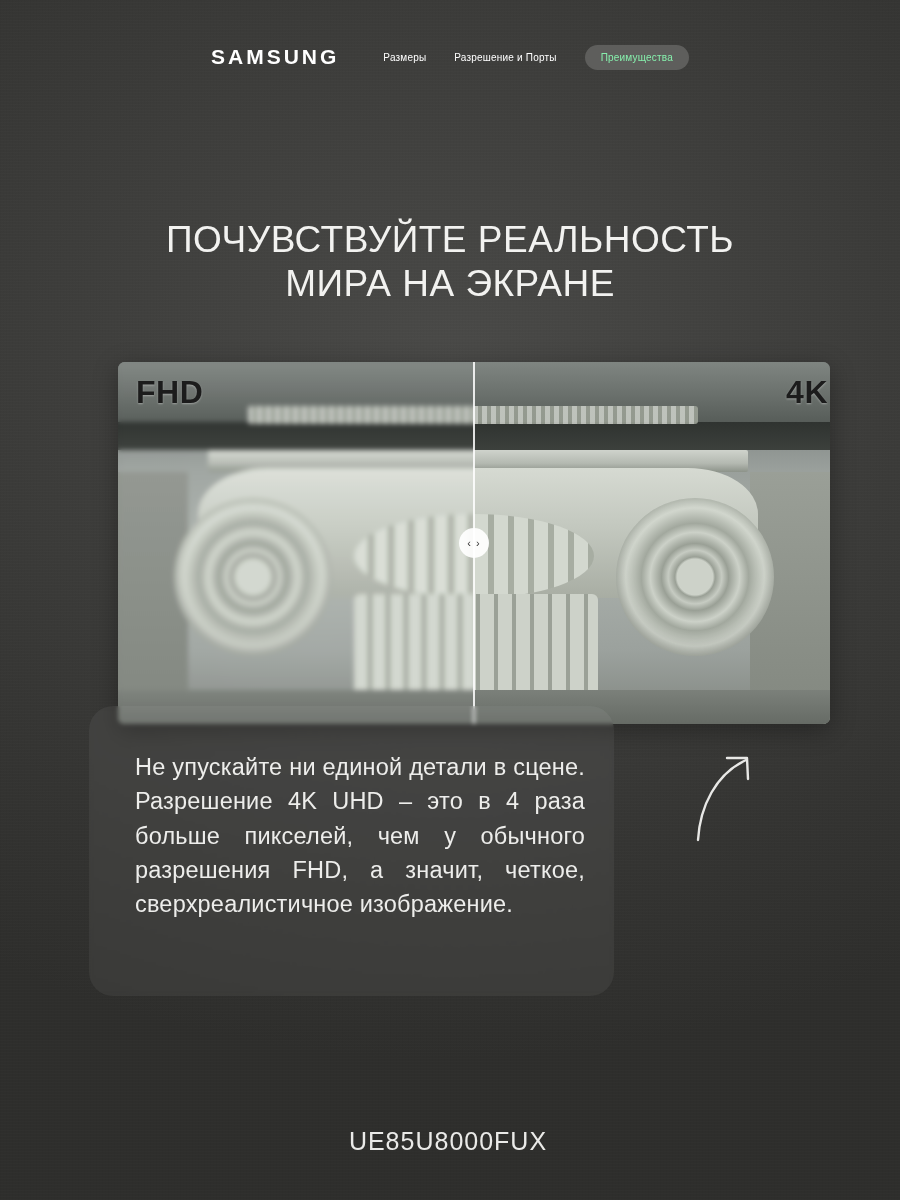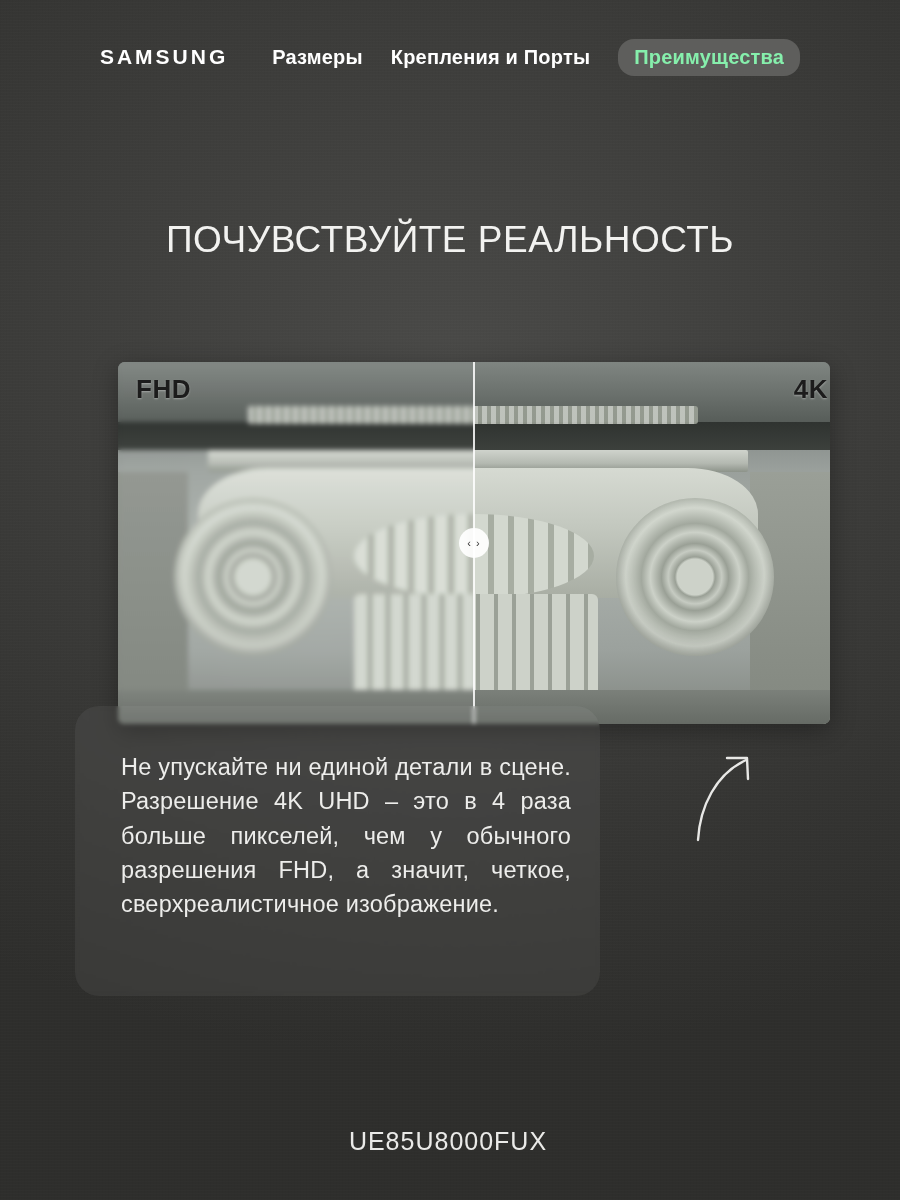--- a/index.html
+++ b/index.html
@@ -51,22 +51,22 @@
   .brand {
     color: #ffffff;
     font-weight: 700;
     font-size: 21px;
     letter-spacing: 3px;
     margin-right: 16px;
     font-family: "Liberation Sans", sans-serif;
   }
   .nav-item {
     color: #ffffff;
-    font-size: 20px;
-    font-weight: 700;
+    font-size: 10px;
+    font-weight: 400;
     letter-spacing: 0.2px;
     white-space: nowrap;
     cursor: pointer;
   }
   .nav-item.pill {
     background: #5e5e5c;
     border-radius: 16px;
     padding: 7px 16px;
     color: #86efac;
   }
@@ -214,33 +214,33 @@
     z-index: 5;
     cursor: ew-resize;
     font-size: 11px;
     color: #333;
     letter-spacing: 1px;
   }
   .badge {
     position: absolute;
     top: 12px;
     color: #1c1c1c;
-    font-size: 26px;
+    font-size: 32px;
     font-weight: 700;
     letter-spacing: 0.5px;
     z-index: 5;
     text-shadow: 0 1px 2px rgba(255,255,255,0.35);
   }
   .badge.l { left: 18px; }
   .badge.r { right: 2px; }
 
   
   .card {
     position: absolute;
-    left: 75px;
+    left: 89px;
     top: 706px;
     width: 525px;
     height: 290px;
     background: rgba(255,255,255,0.055);
     border-radius: 24px;
     z-index: 6;
     backdrop-filter: blur(2px);
   }
   .card-text {
     position: absolute;
@@ -279,26 +279,27 @@
   }
 </style>
 </head>
 <body>
 
 <div class="page">
 
   <div class="nav">
     <span class="brand">SAMSUNG</span>
     <span class="nav-item">Размеры</span>
-    <span class="nav-item">Крепления и Порты</span>
+    <span class="nav-item">Разрешение и Порты</span>
     <span class="nav-item pill">Преимущества</span>
   </div>
 
   <div class="headline">
     <span class="l1">ПОЧУВСТВУЙТЕ РЕАЛЬНОСТЬ</span>
+    <span class="l2">МИРА НА ЭКРАНЕ</span>
   </div>
 
   <div class="compare">
 
     <div class="col-art">
       <div class="ceiling"></div>
       <div class="ceiling2"></div>
       <div class="wall-l"></div>
       <div class="wall-r"></div>
       <div class="moulding"></div>

